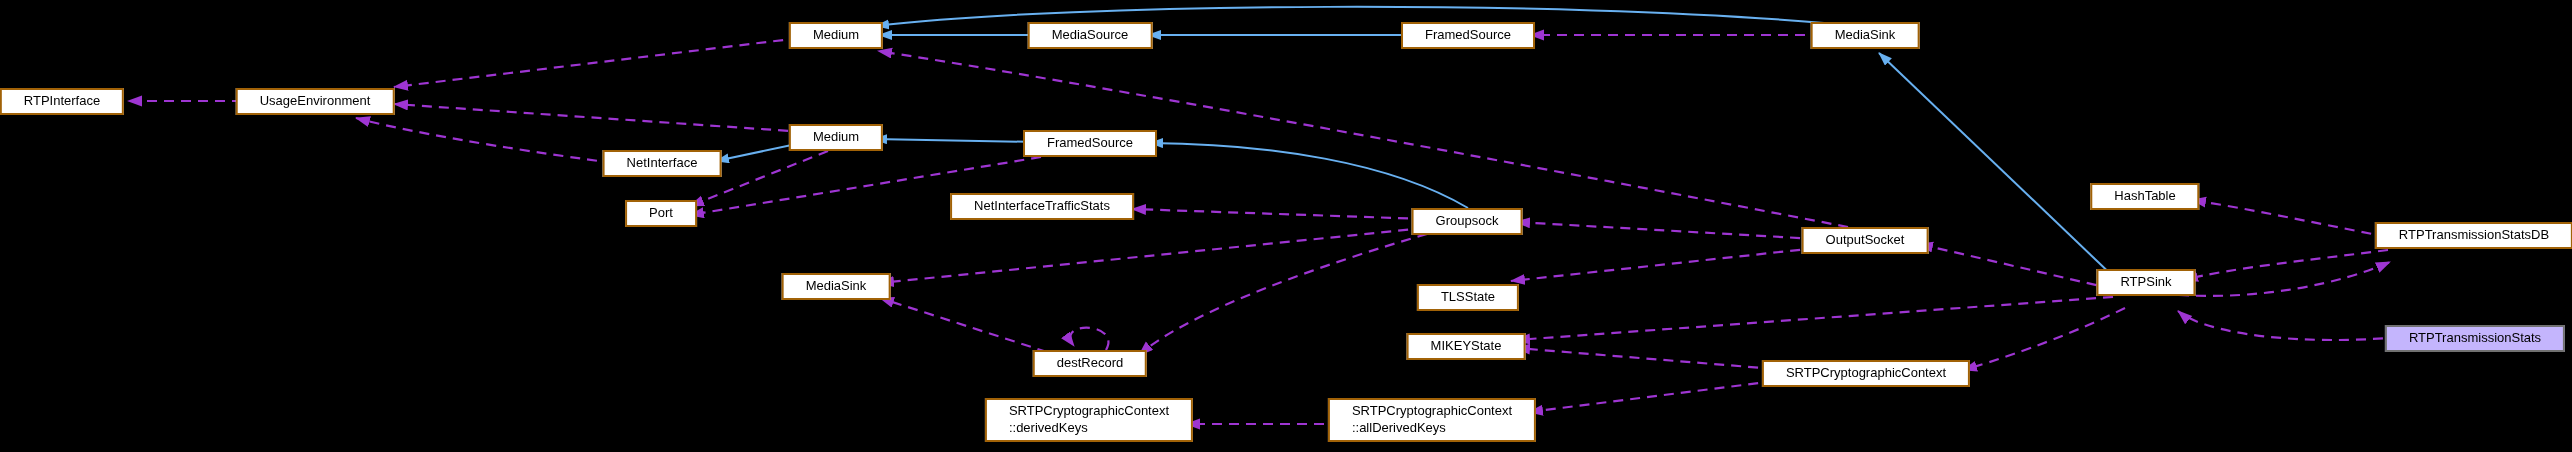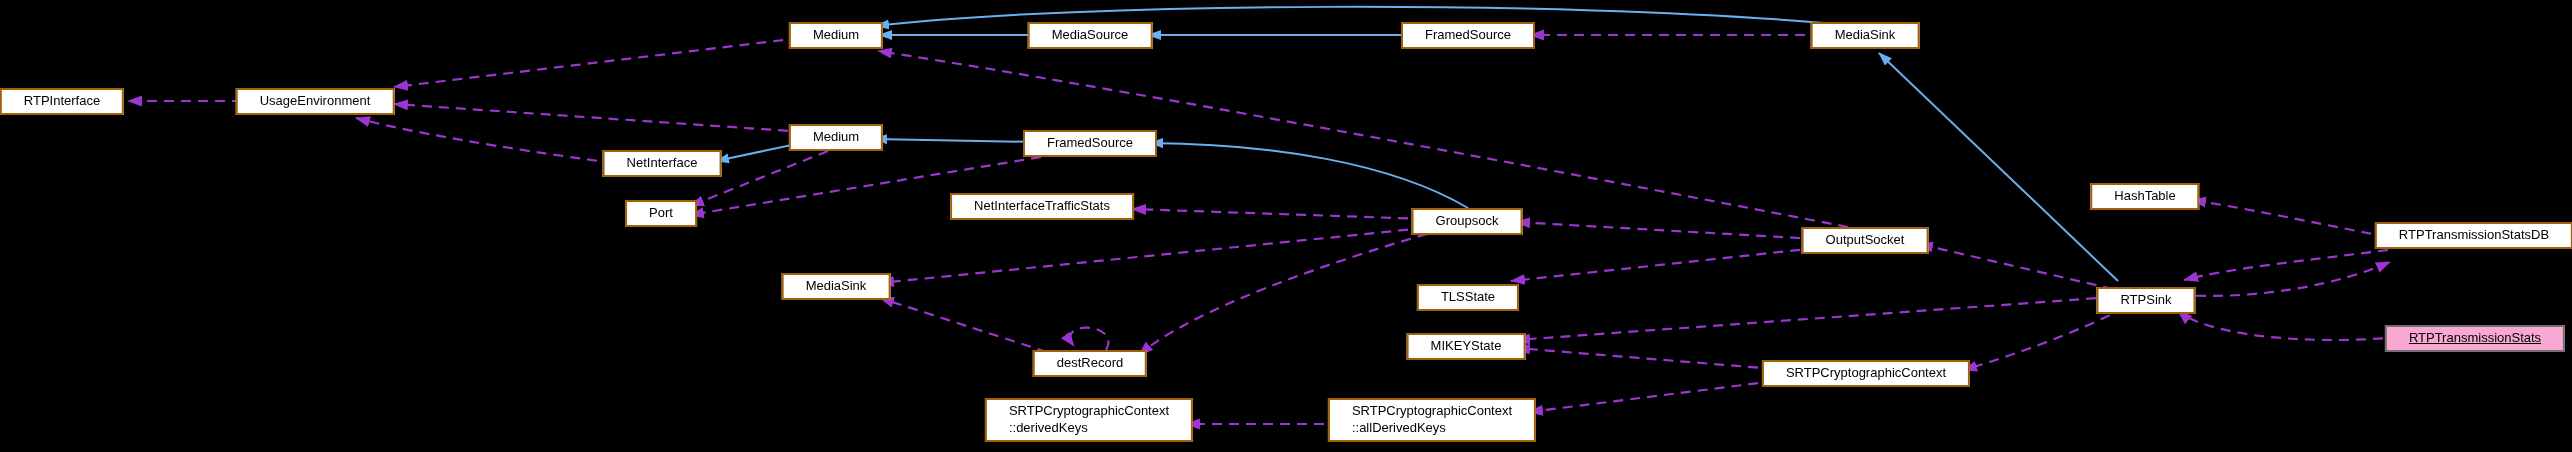--- a/index.html
+++ b/index.html
@@ -20,43 +20,42 @@
     color:#000;
     font-size:13px;
     line-height:1.3;
     padding:3px 22px;
     text-align:left;
     white-space:nowrap;
     box-sizing:border-box;
     cursor:pointer;
   }
   .node.highlight{
-    background:#f9a8d4;
+    background:#c4b5fd;
     border-color:#717171;
-    text-decoration:underline;
   }
   .node span{display:block;}
   
   .n-taskscheduler{left:62px;top:88px}
   .n-usageenvironment{left:315px;top:88px}
   .n-medium{left:836px;top:22px}
   .n-mediasource{left:1090px;top:22px}
   .n-framedsource{left:1468px;top:22px}
   .n-mediasink{left:1865px;top:22px}
   .n-socket{left:836px;top:124px}
   .n-outputsocket{left:1090px;top:130px}
   .n-netinterface{left:662px;top:150px}
   .n-port{left:661px;top:200px}
   .n-nits{left:1042px;top:193px}
   .n-groupsock{left:1467px;top:208px}
   .n-tlsstate{left:1468px;top:284px}
   .n-rtpinterface{left:1865px;top:227px}
   .n-hashtable{left:2145px;top:183px}
   .n-statsdb{left:2474px;top:222px}
-  .n-rtpsink{left:2146px;top:287px}
+  .n-rtpsink{left:2146px;top:269px}
   .n-stats{left:2475px;top:325px}
   .n-mikeystate{left:1466px;top:333px}
   .n-destrecord{left:1090px;top:350px}
   .n-groupeid{left:836px;top:273px}
   .n-srtp{left:1866px;top:360px}
   .n-allderived{left:1432px;top:398px}
   .n-derived{left:1089px;top:398px}
 </style>
 </head>
 <body>

